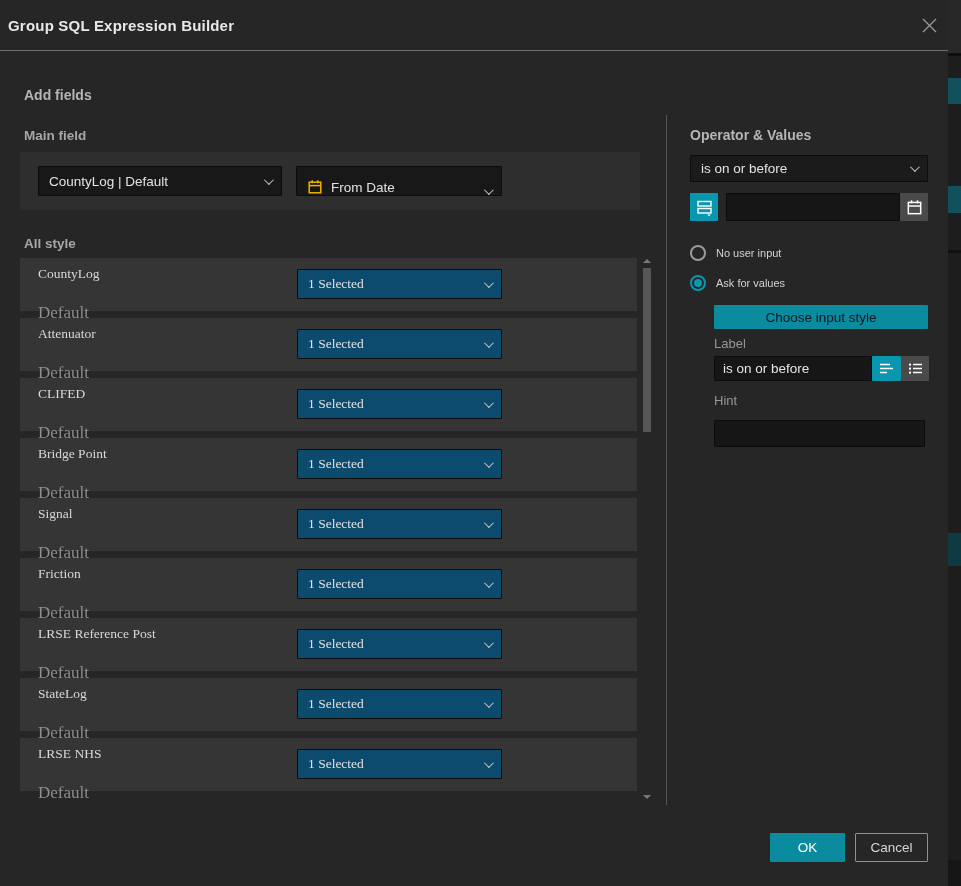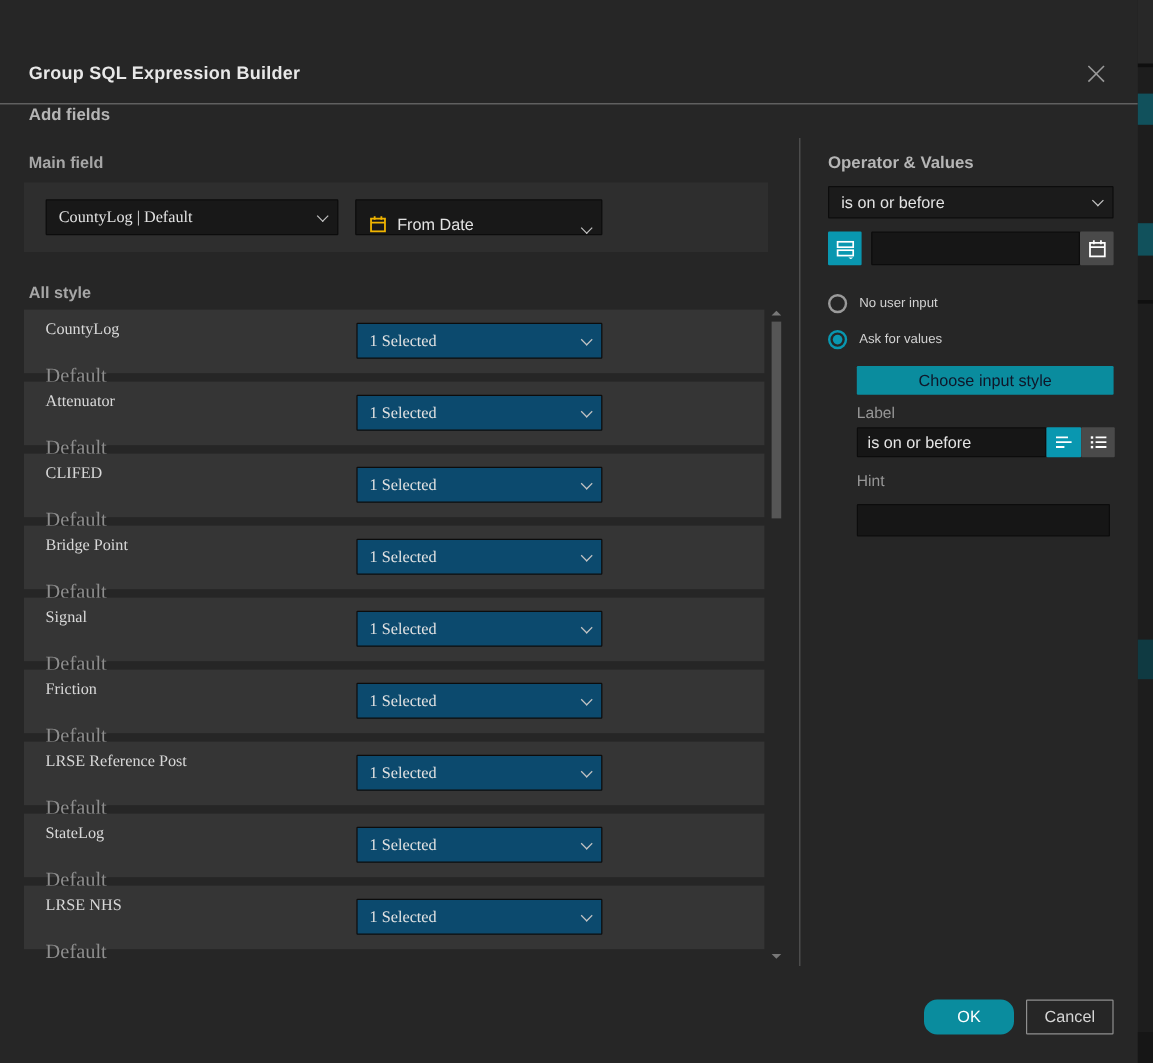--- a/index.html
+++ b/index.html
@@ -20,21 +20,21 @@
   
   .bg-strip{ position:absolute; right:0; top:0; width:13px; height:886px; background:#1d1d1d; }
   .bg-strip .seg{ position:absolute; left:0; width:13px; }
 
   
   .dialog{ position:absolute; left:0; top:0; width:948px; height:886px; background:#262626; }
 
   .titlebar{
     position:absolute; left:0; top:0; width:100%; height:51px;
     display:flex; align-items:center; justify-content:space-between;
-    padding:0 24px; border-bottom:1px solid #6f6f6f;margin-top:36px;
+    padding:0 8px; border-bottom:1px solid #6f6f6f;
   }
   .title{ font-size:15px; font-weight:bold; color:#e8e8e8; letter-spacing:.2px; }
   .close-btn{ width:22px; height:22px; display:flex; align-items:center; justify-content:center; cursor:pointer; background:none; border:none; }
 
   .heading{ position:absolute; font-size:14px; font-weight:bold; color:#b5b5b5; }
   .subheading{ position:absolute; font-size:13.5px; font-weight:bold; color:#a6a6a6; }
 
   
   .select{
     display:flex; align-items:center; background:#181818;
@@ -99,21 +99,21 @@
     font-family:"Liberation Sans",sans-serif; cursor:pointer; border-radius:1px;
   }
   .mini-label{ position:absolute; font-size:13px; color:#969696; }
   .label-input{ position:absolute; left:714px; top:356px; width:158px; height:25px; background:#161616; }
   .hint-input{ position:absolute; left:714px; top:420px; width:211px; height:27px; background:#161616; }
 
   
   .ok-btn{
     position:absolute; left:770px; top:833px; width:75px; height:29px;
     background:var(--accent); color:#fff; border:none; font-size:13.5px;
-    font-family:"Liberation Sans",sans-serif; cursor:pointer; border-radius:11px;
+    font-family:"Liberation Sans",sans-serif; cursor:pointer; border-radius:1px;
   }
   .cancel-btn{
     position:absolute; left:855px; top:833px; width:73px; height:29px;
     background:transparent; color:#d6d6d6; border:1px solid #8f8f8f;
     font-size:13.5px; font-family:"Liberation Sans",sans-serif; cursor:pointer; border-radius:1px;
   }
 </style>
 </head>
 <body>
 
@@ -139,21 +139,21 @@
           <line x1="15" y1="2" x2="2" y2="15" stroke="#9a9a9a" stroke-width="1.3"></line>
         </svg>
       </button>
     </div>
 
     <div class="heading" style="left:24px;top:87px;">Add fields</div>
 
     <div class="subheading" style="left:24px;top:128px;">Main field</div>
 
     <div class="main-bar">
-      <div class="select" style="left:18px;width:244px;font-family:Liberation Serif, serif;">
+      <div class="select" style="left:18px;width:244px;">
         <span class="val">CountyLog | Default</span>
         <span class="chev"></span>
       </div>
       <div class="select" style="left:276px;width:206px;align-items:flex-end;">
         <svg width="16" height="16" viewBox="0 0 16 16">
           <rect x="2.2" y="3.2" width="11.6" height="10.6" fill="none" stroke="#f0b400" stroke-width="1.5"></rect>
           <line x1="2.2" y1="6.6" x2="13.8" y2="6.6" stroke="#f0b400" stroke-width="1.5"></line>
           <line x1="5.2" y1="1.2" x2="5.2" y2="4.2" stroke="#f0b400" stroke-width="1.5"></line>
           <line x1="10.8" y1="1.2" x2="10.8" y2="4.2" stroke="#f0b400" stroke-width="1.5"></line>
         </svg>

